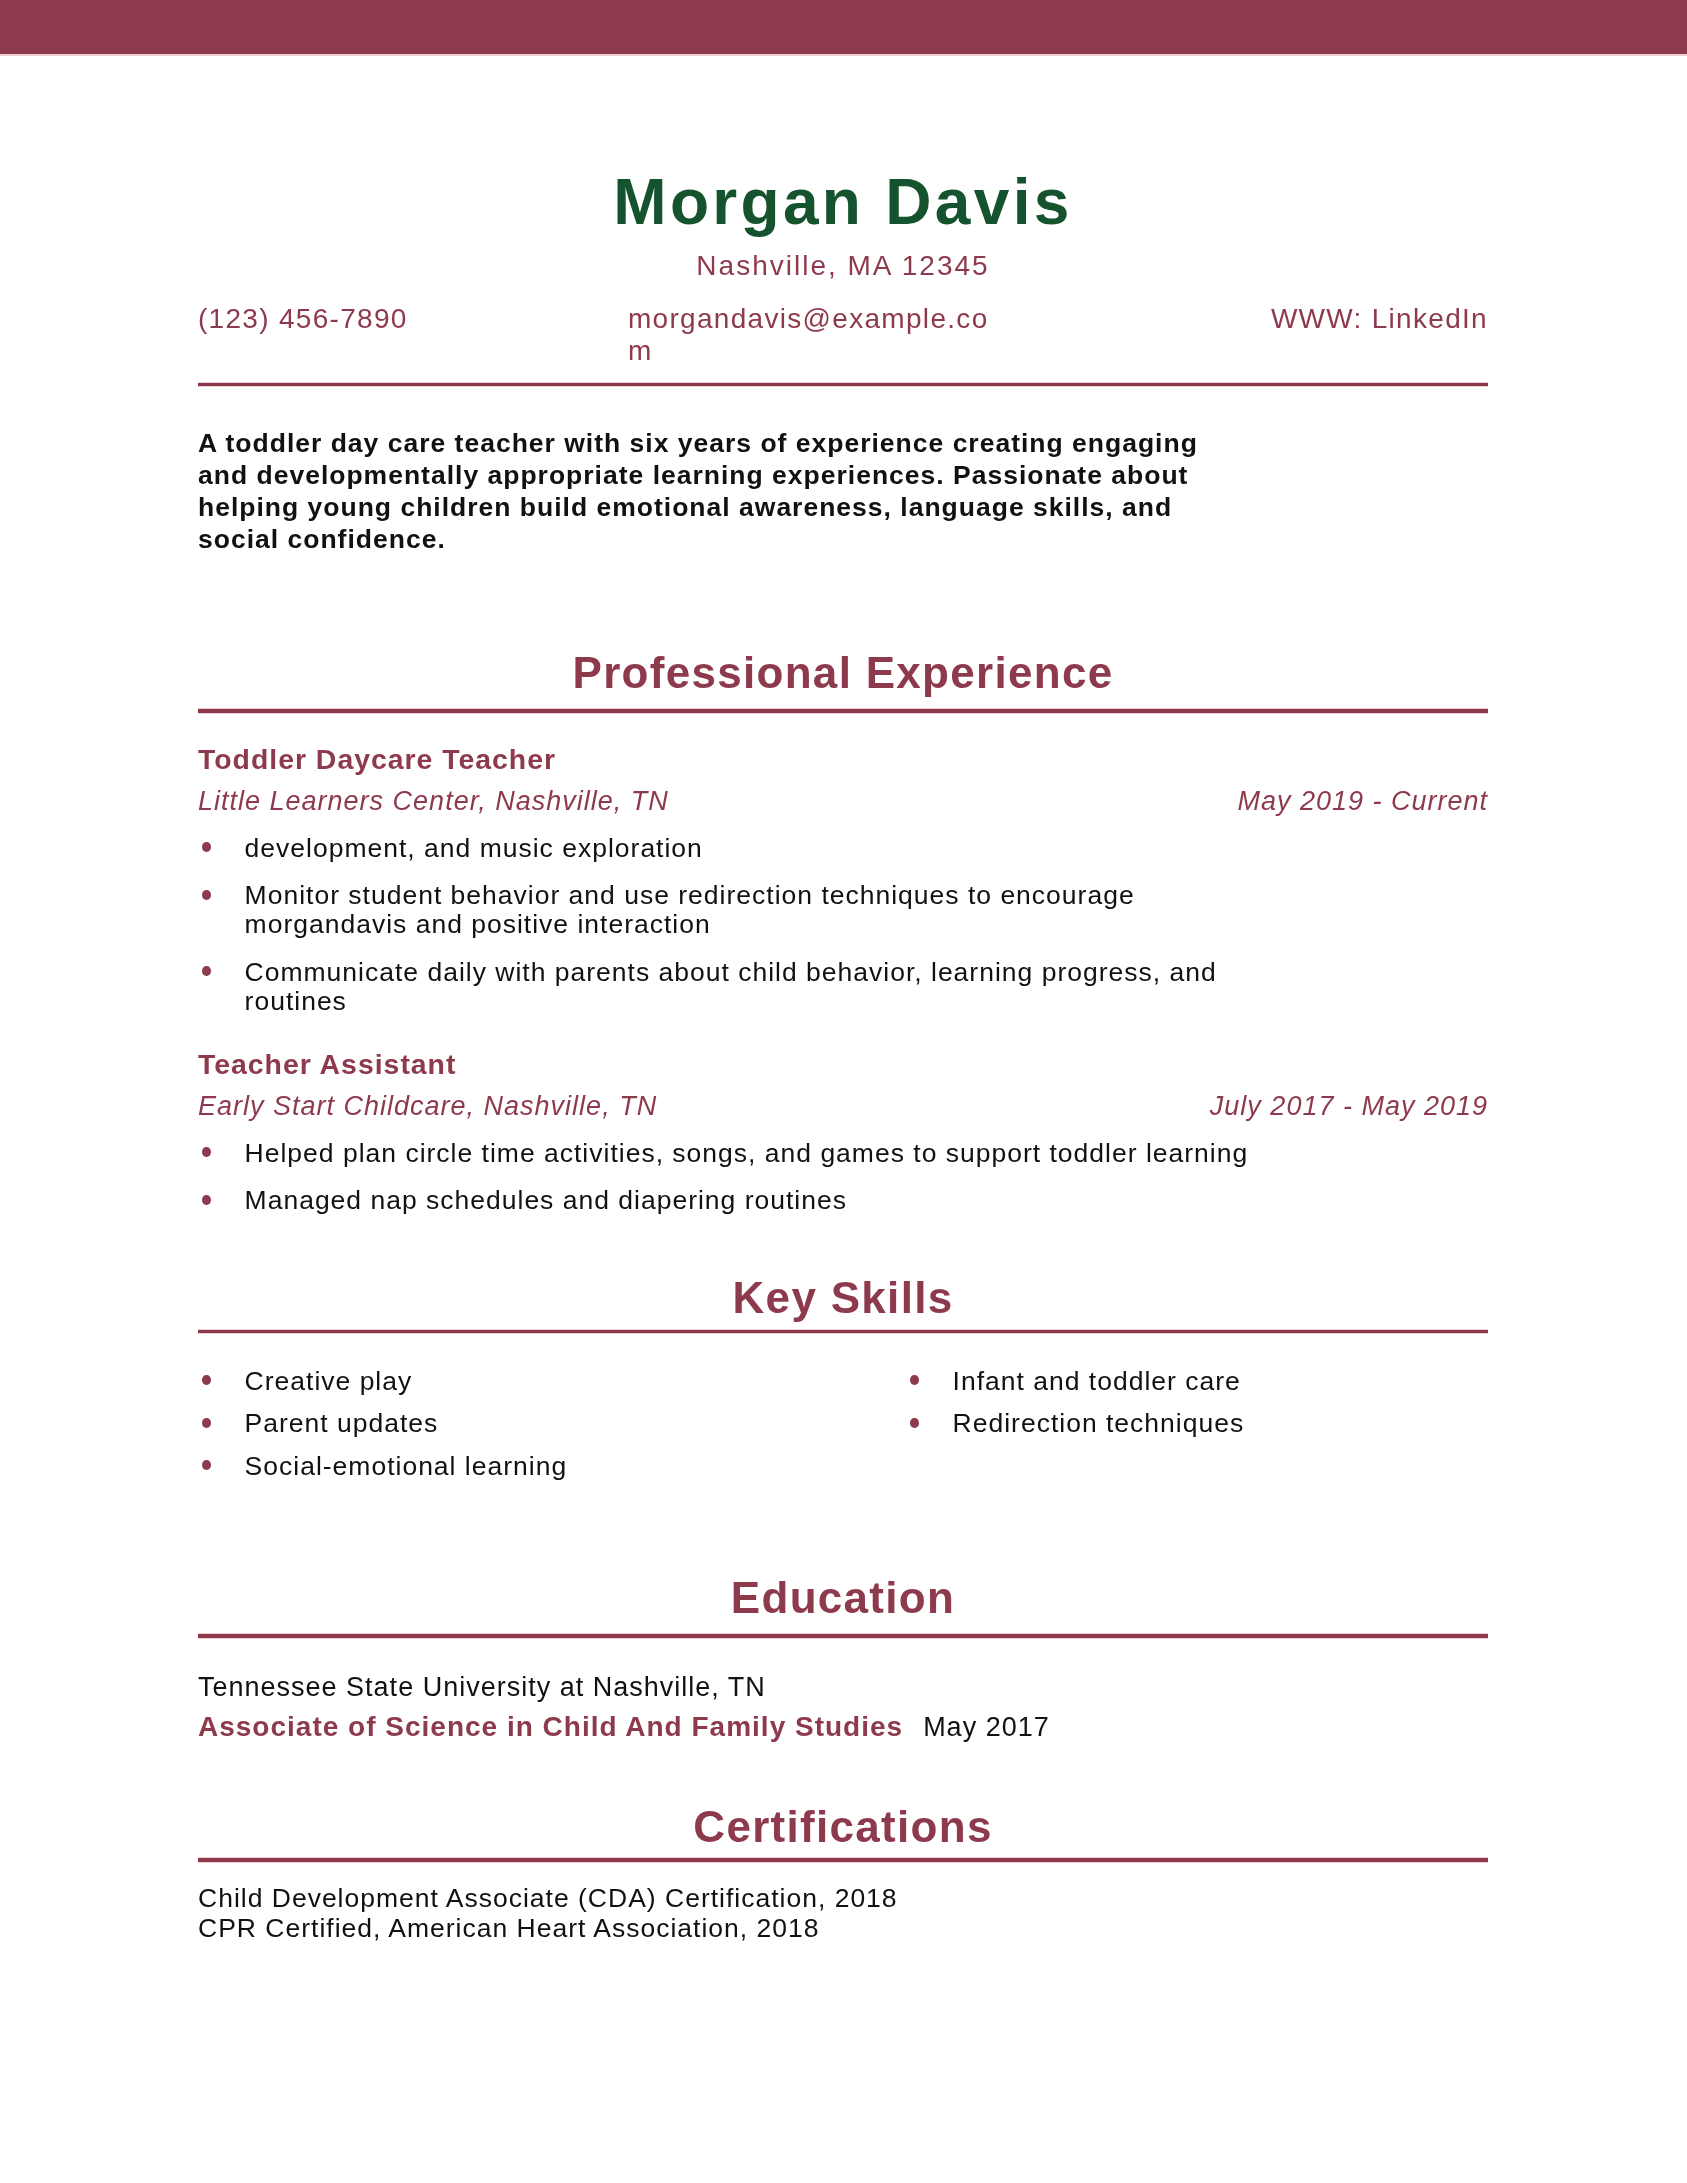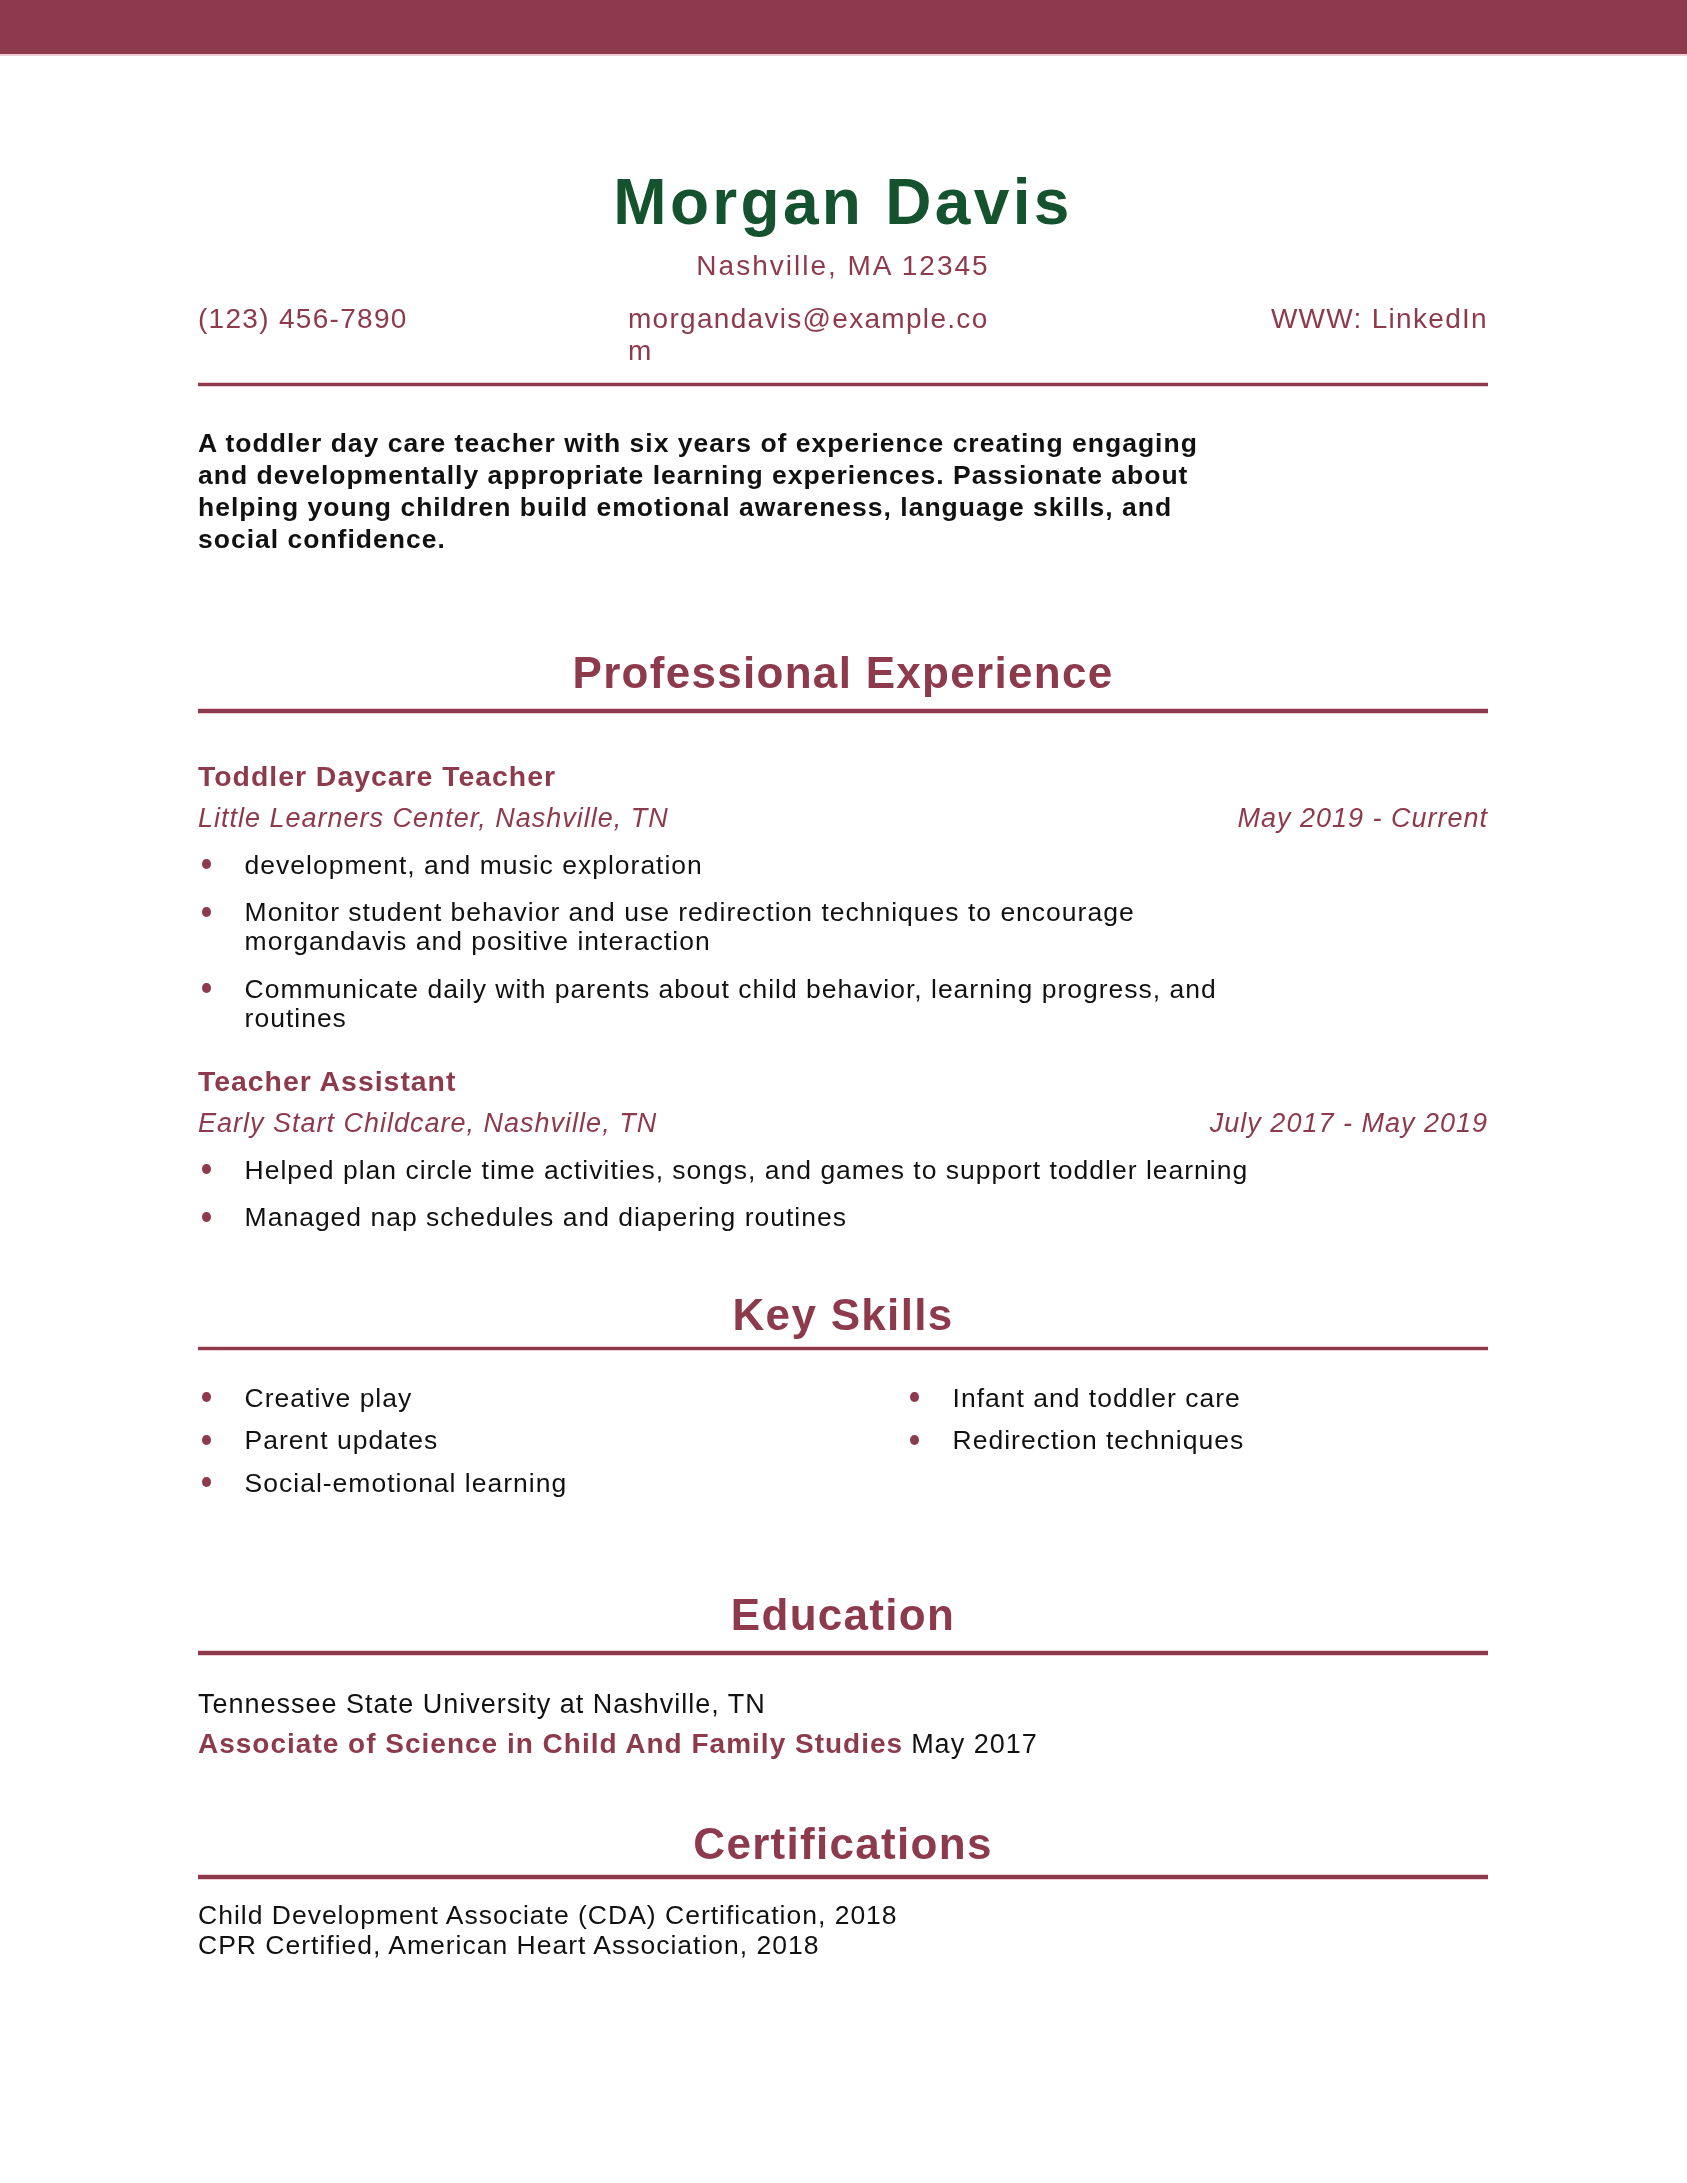--- a/index.html
+++ b/index.html
@@ -93,21 +93,21 @@
   .sec-certs .section-heading      { margin-top: 58px; }
 
   
   .job-title {
     font-size: 28.4px;
     font-weight: bold;
     color: #8E3A4D;
     letter-spacing: 1px;
     line-height: 33px;
   }
-  .job1 .job-title { margin-top: 46px; }
+  .job1 .job-title { margin-top: 29px; }
   .job2 .job-title { margin-top: 32px; }
   .job-sub {
     margin-top: 8px;
     display: flex;
     justify-content: space-between;
     font-style: italic;
     font-size: 27px;
     color: #8E3A4D;
     letter-spacing: 1px;
     line-height: 34px;
@@ -173,21 +173,21 @@
     align-items: baseline;
     line-height: 34px;
   }
   .edu-degree {
     font-size: 28px;
     font-weight: bold;
     color: #8E3A4D;
     letter-spacing: 1px;
   }
   .edu-date {
-    margin-left: 8px;
+    margin-left: 20px;
     font-size: 27px;
     color: #111111;
     letter-spacing: 1px;
   }
 
   
   .cert-lines {
     margin-top: 20px;
     font-size: 26.5px;
     color: #111111;

